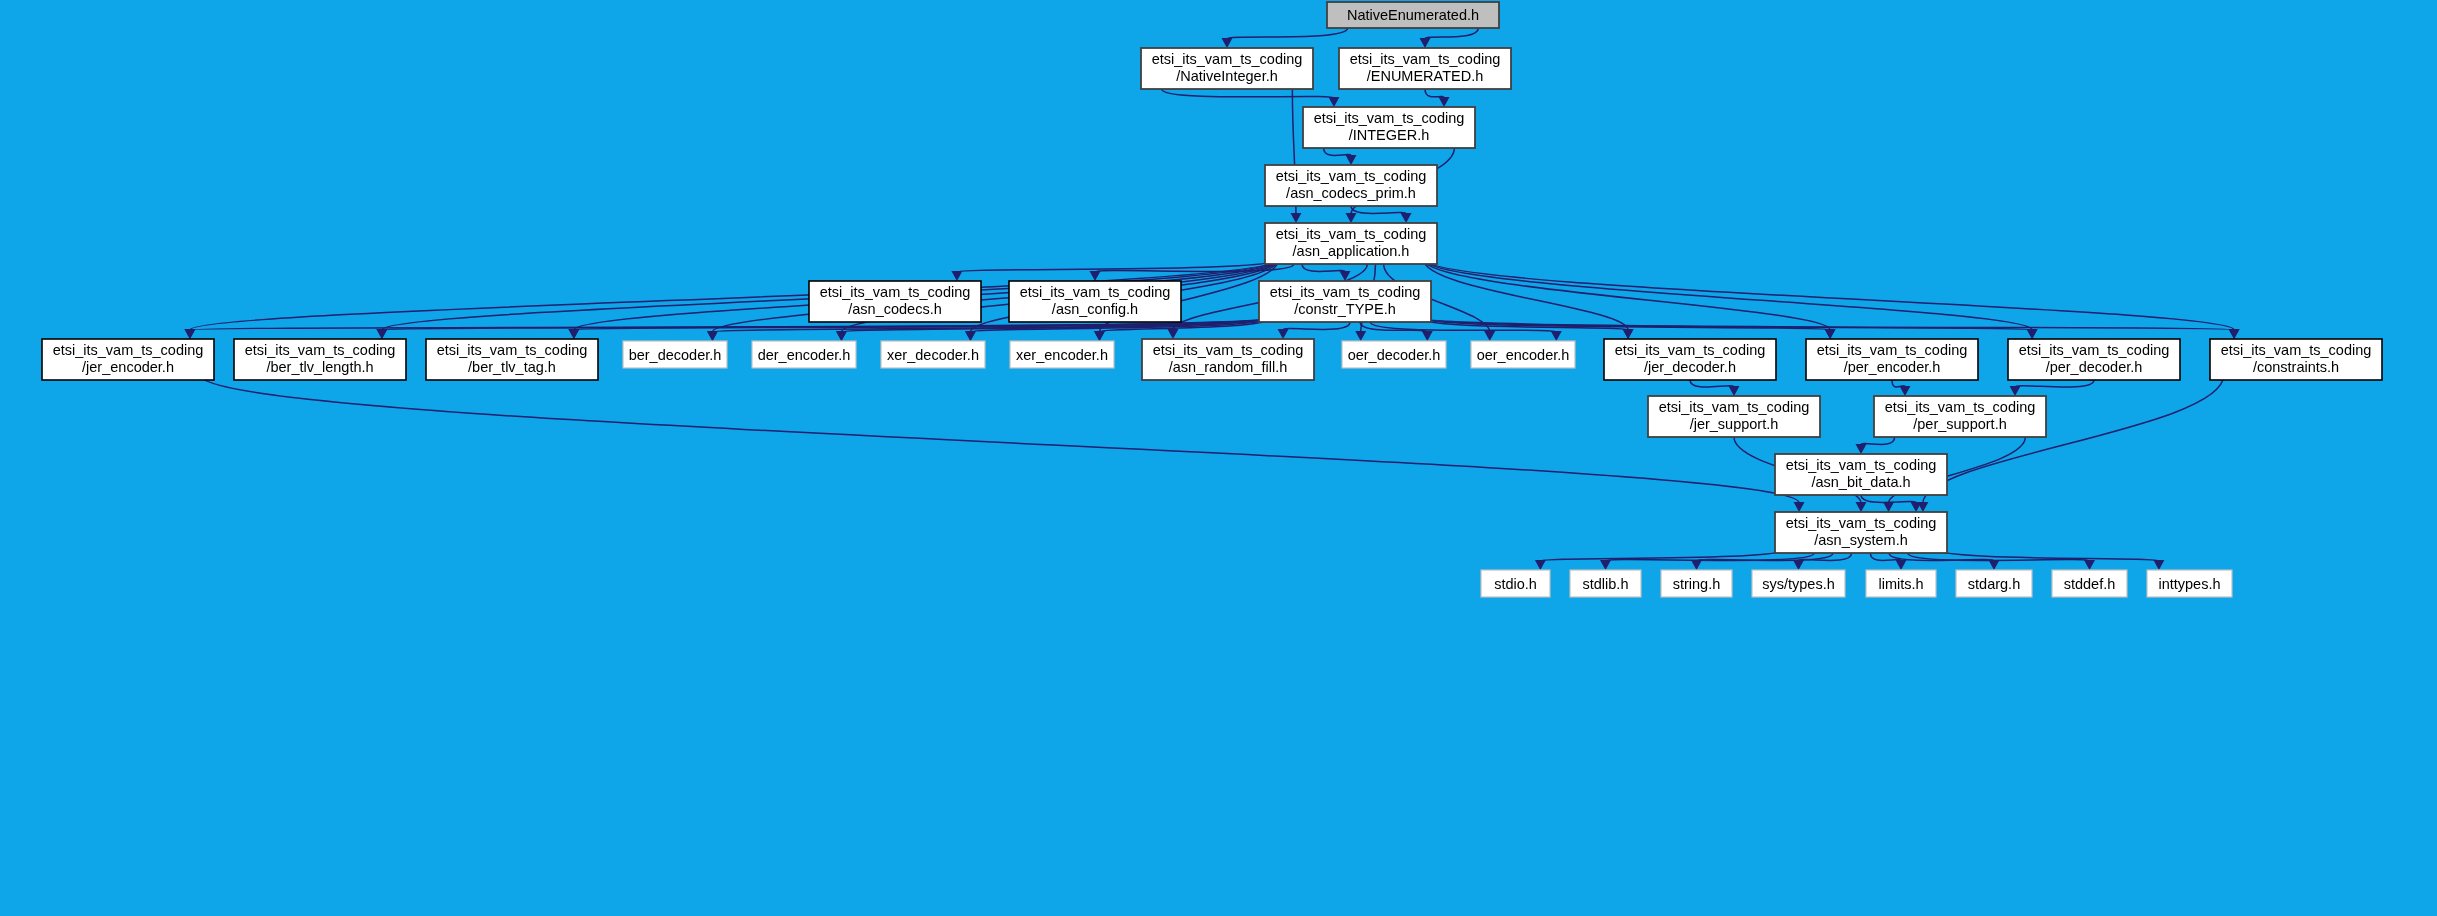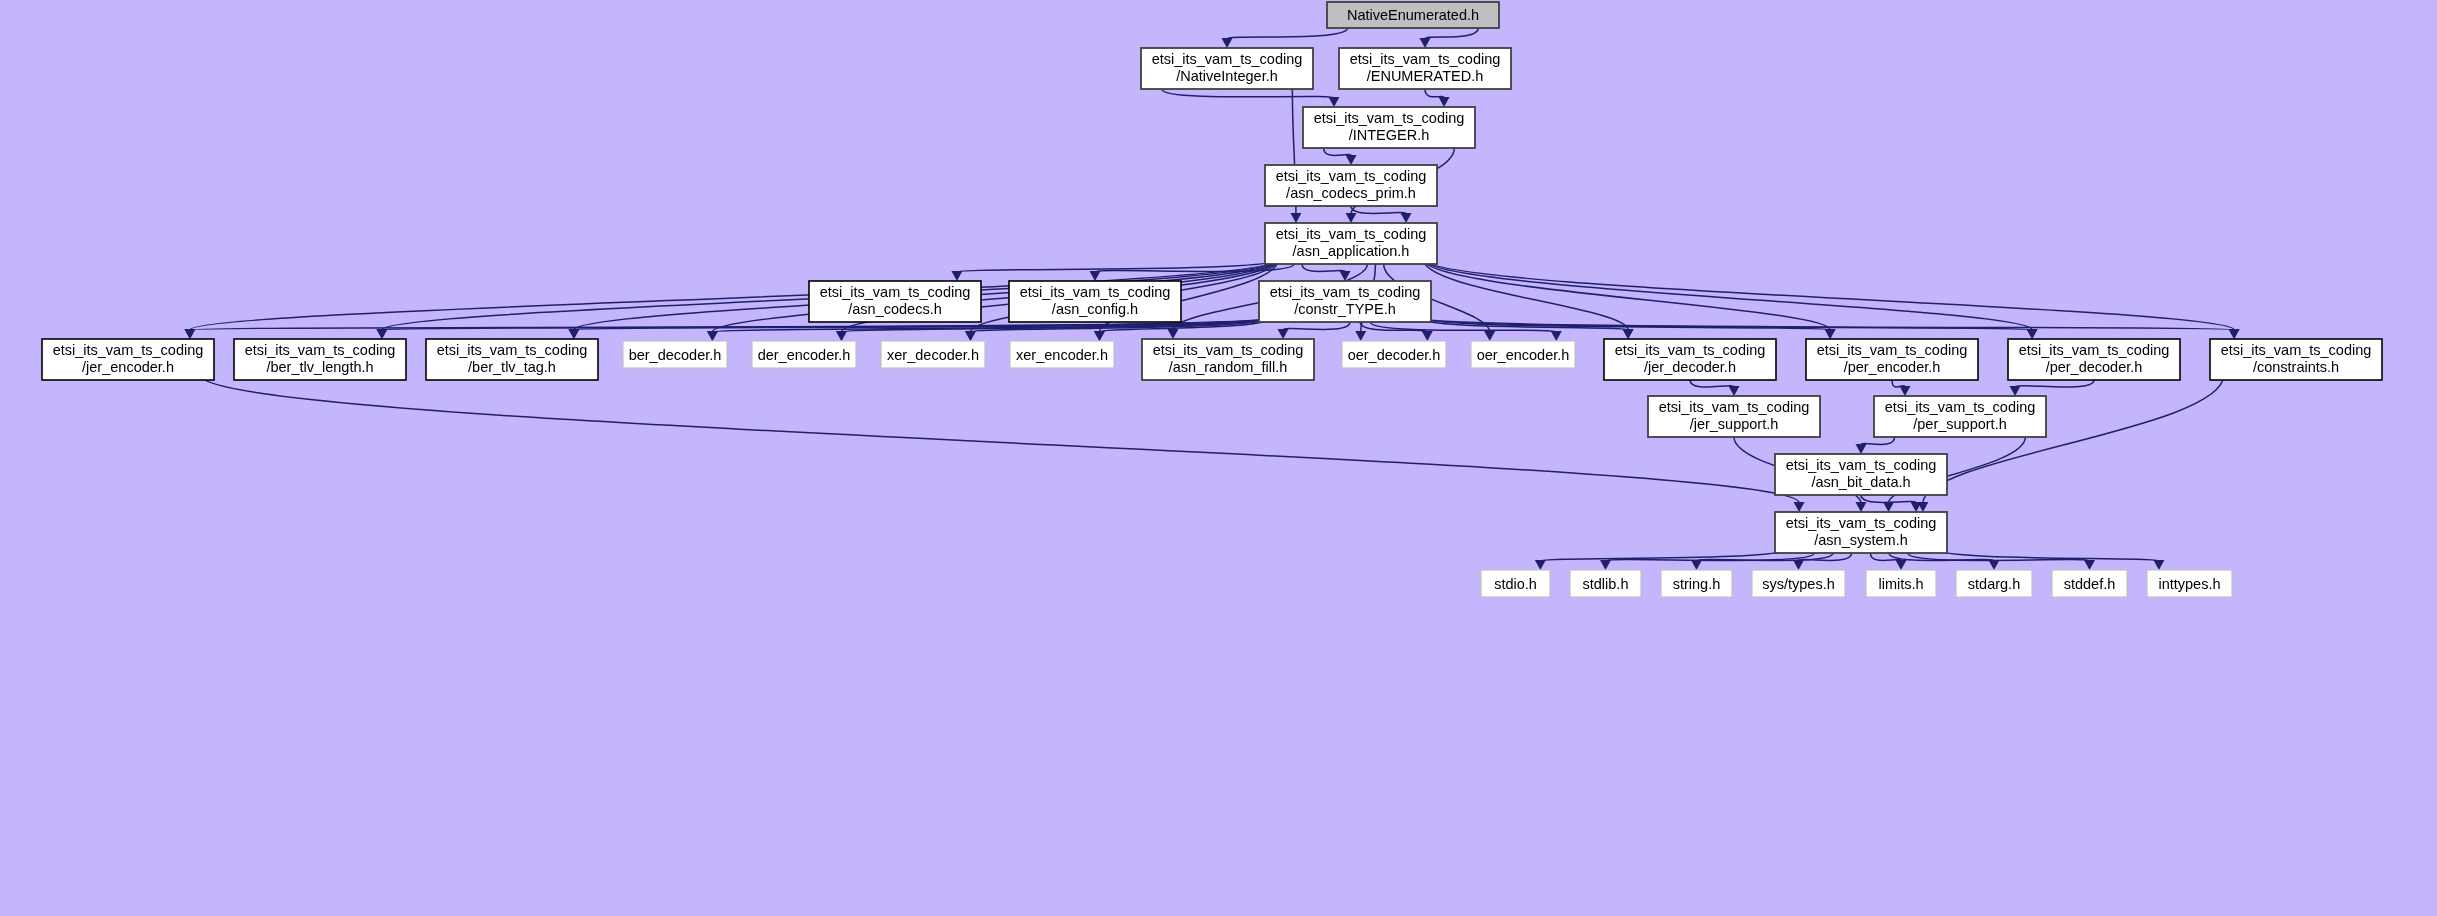--- a/index.html
+++ b/index.html
@@ -7,21 +7,21 @@
     padding: 0;
     background: #ffffff;
   }
   body {
     font-family: "Liberation Sans", sans-serif;
   }
   #graph-wrap {
     position: relative;
     width: 2437px;
     height: 916px;
-    background: #c4b5fd;
+    background: #0ea5e9;
     overflow: hidden;
   }
   svg#dep-graph {
     display: block;
     width: 2437px;
     height: 916px;
   }
   .node-box {
     fill: #ffffff;
     stroke: #000000;

